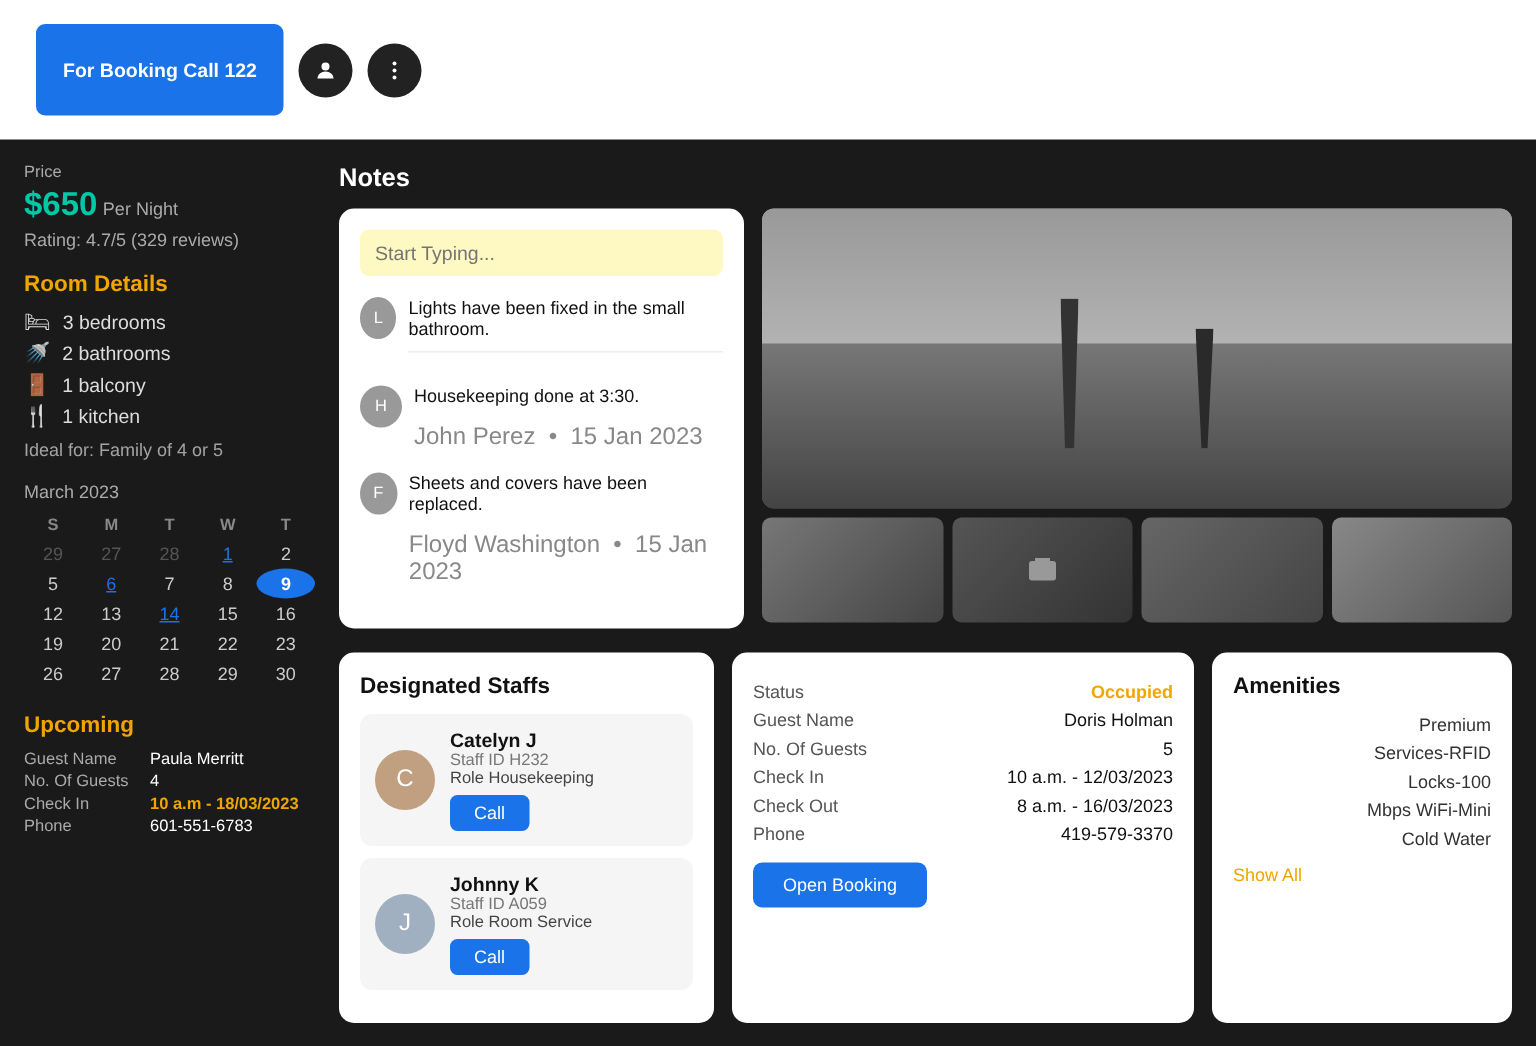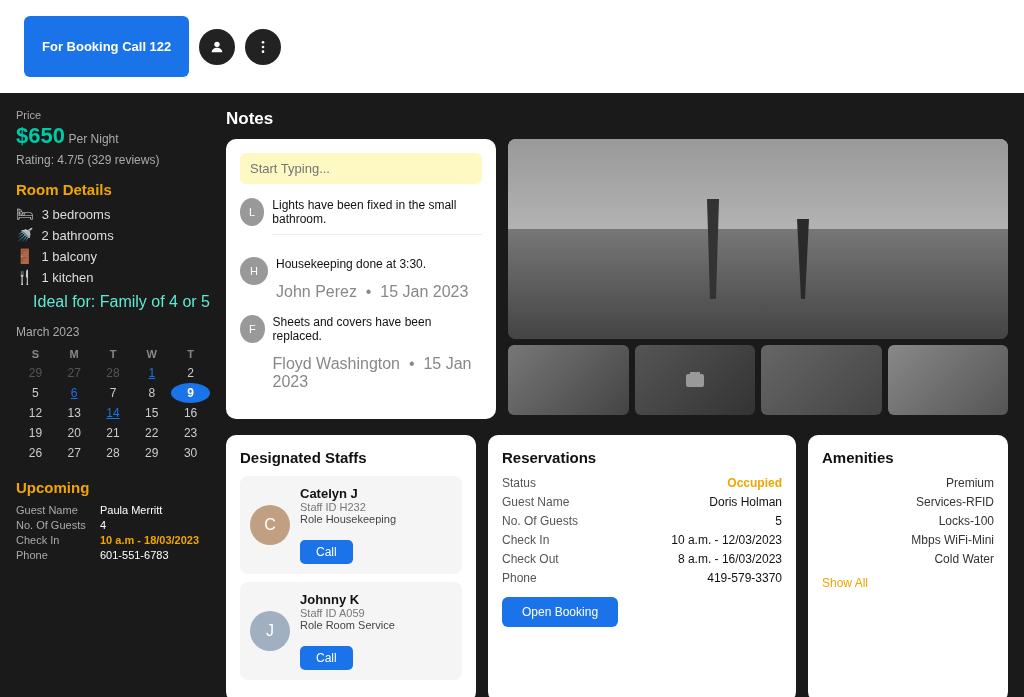--- a/index.html
+++ b/index.html
@@ -42,21 +42,21 @@
     .price-label { color: #aaa; font-size: 11px; margin-bottom: 2px; }
     .price-amount { color: #00c9a7; font-size: 22px; font-weight: 700; }
     .price-per { color: #aaa; font-size: 12px; }
     .rating { color: #aaa; font-size: 12px; margin-top: 4px; }
 
     .section-title { color: #f0a500; font-size: 15px; font-weight: 700; margin: 14px 0 8px; }
 
     .room-detail { display: flex; align-items: center; gap: 8px; margin: 5px 0; color: #ddd; font-size: 13px; }
     .room-icon { font-size: 14px; }
 
-    .ideal-for { color: #5eead4; font-size: 16px; margin-top: 8px; text-align: right; }
+    .ideal-for { color: #a3a3a3; font-size: 12px; margin-top: 8px; }
 
     
     .calendar-month { color: #aaa; font-size: 12px; margin: 14px 0 6px; }
     .calendar table { border-collapse: collapse; width: 100%; }
     .calendar th { color: #888; font-size: 11px; text-align: center; padding: 3px; }
     .calendar td { text-align: center; padding: 3px 2px; font-size: 12px; color: #ccc; cursor: pointer; border-radius: 4px; }
     .calendar td.today { background: #1a73e8; color: #fff; border-radius: 50%; font-weight: 700; }
     .calendar td.other-month { color: #555; }
     .calendar td.link { color: #1a73e8; text-decoration: underline; }
 
@@ -125,21 +125,21 @@
       display: flex; gap: 10px; align-items: center;
       background: #f5f5f5; border-radius: 8px; padding: 10px; margin-bottom: 8px;
     }
     .staff-info { flex: 1; }
     .staff-name { font-weight: 700; font-size: 13px; }
     .staff-id { font-size: 11px; color: #777; }
     .staff-role { font-size: 11px; color: #444; }
     .call-btn {
       background: #1a73e8; color: #fff; border: none;
       padding: 5px 16px; border-radius: 5px; font-size: 12px;
-      cursor: pointer; margin-top: 15px;
+      cursor: pointer; margin-top: 5px;
     }
 
     
     .reservations-card {
       background: #fff; color: #111;
       border-radius: 10px; padding: 14px; flex: 1;
     }
     .reservations-title { font-size: 15px; font-weight: 700; margin-bottom: 10px; color: #111; }
     .res-row { display: flex; justify-content: space-between; margin: 5px 0; font-size: 12px; }
     .res-key { color: #555; }
@@ -399,21 +399,20 @@
           <div class="staff-info">
             <div class="staff-name">Johnny K</div>
             <div class="staff-id">Staff ID A059</div>
             <div class="staff-role">Role Room Service</div>
             <button class="call-btn">Call</button>
           </div>
         </div>
       </div>
 
       <div class="reservations-card">
-        <div class="reservations-title">Reservations</div>
 
         <div class="res-row">
           <span class="res-key">Status</span>
           <span class="res-val occupied">Occupied</span>
         </div>
         <div class="res-row">
           <span class="res-key">Guest Name</span>
           <span class="res-val">Doris Holman</span>
         </div>
         <div class="res-row">

